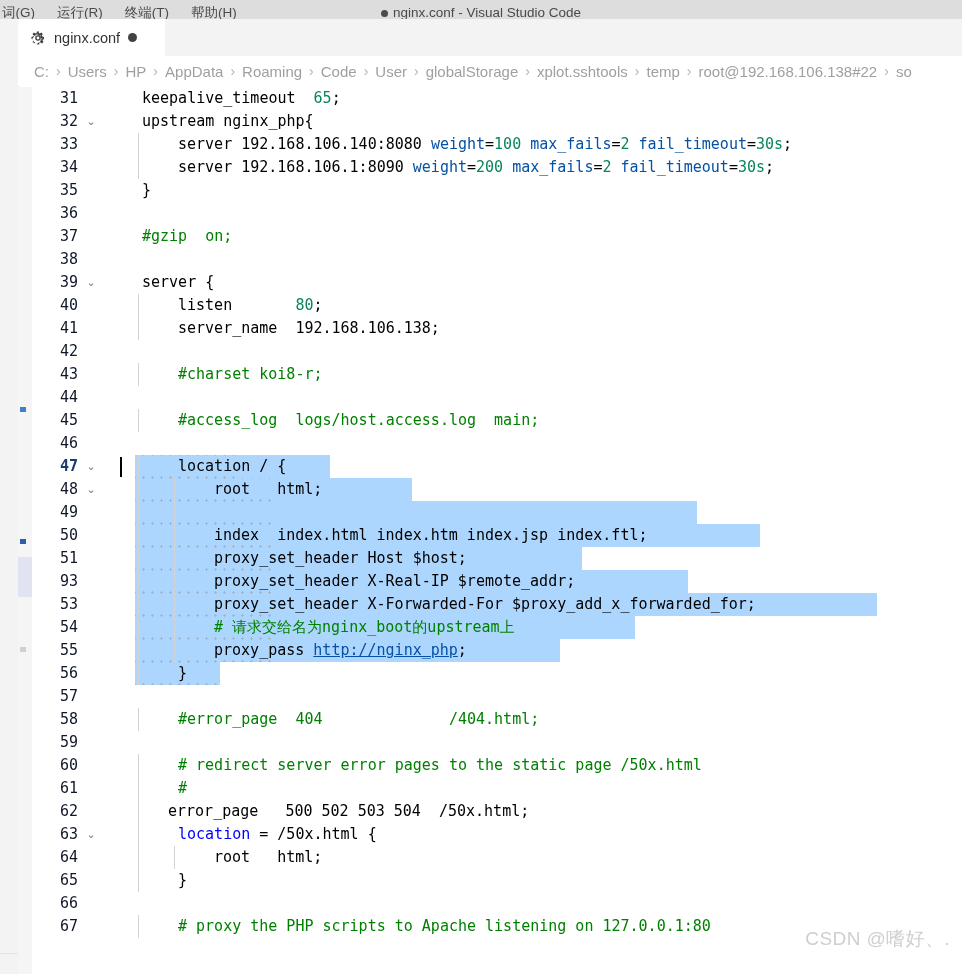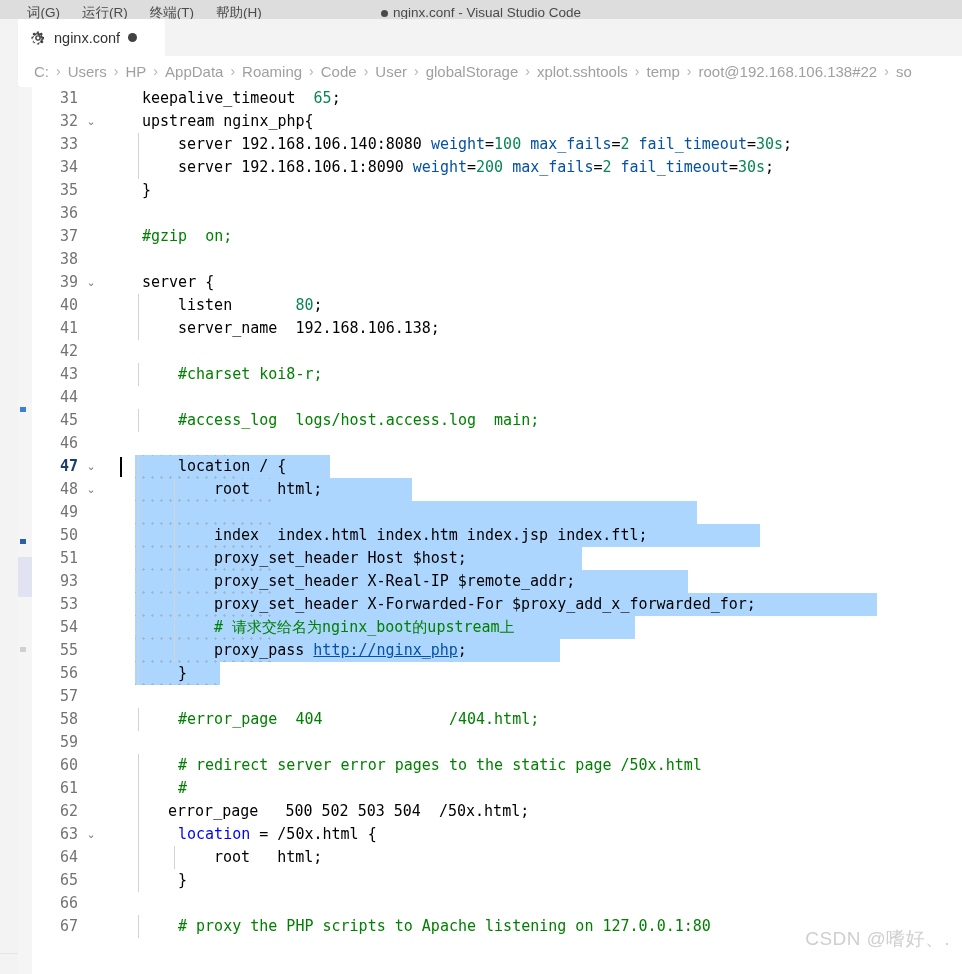--- a/index.html
+++ b/index.html
@@ -12,21 +12,21 @@
   .app{position:relative;width:962px;height:974px;background:#ffffff;}
 
   
   .titlebar{
     position:absolute;left:0;top:0;width:962px;height:19px;
     background:#dddddd;
     display:flex;align-items:flex-end;
     font-size:13.5px;color:#3b3b3b;
     overflow:hidden;
   }
-  .menu-items{display:flex;align-items:flex-end;gap:22px;padding-left:2px;height:19px;margin-left:25px;}
+  .menu-items{display:flex;align-items:flex-end;gap:22px;padding-left:2px;height:19px;}
   .menu-item{line-height:13px;white-space:nowrap;color:#4a4a4a;}
   .win-title{
     position:absolute;left:0;right:0;top:0;height:19px;
     display:flex;align-items:flex-end;justify-content:center;
     gap:5px;color:#4a4a4a;font-size:13.5px;line-height:13px;
     pointer-events:none;
   }
   .dirty-dot{width:7px;height:7px;border-radius:50%;background:#4a4a4a;display:inline-block;margin-bottom:2px;}
 
   
@@ -80,21 +80,21 @@
   }
   .row{
     position:relative;height:23px;line-height:23px;
     font-family:"DejaVu Sans Mono", monospace;
     font-size:15px;
     white-space:pre;
   }
   .row.active .ln{color:#1a3d6b;font-weight:600;}
   .ln{
     position:absolute;left:0;top:0;width:46px;text-align:right;
-    color:#737373;font-size:15px;font-family:"DejaVu Sans Mono", monospace;
+    color:#0f172a;font-size:15px;font-family:"DejaVu Sans Mono", monospace;
     letter-spacing:0;
   }
   .fold{
     position:absolute;left:52px;top:0;width:14px;text-align:center;
     color:#7c7c7c;font-size:11px;font-family:"Liberation Sans",sans-serif;
   }
   .code{
     position:absolute;left:74px;top:0;white-space:pre;
     font-family:"DejaVu Sans Mono", monospace;font-size:15px;color:#000000;
   }

